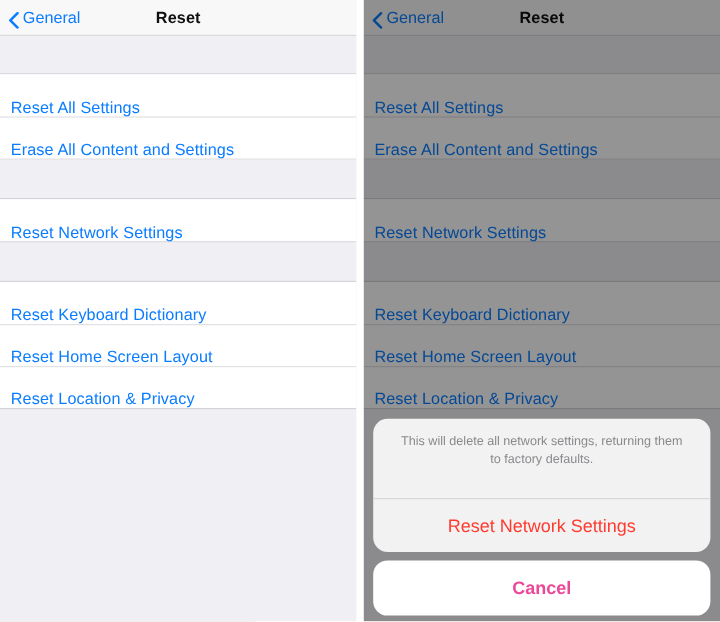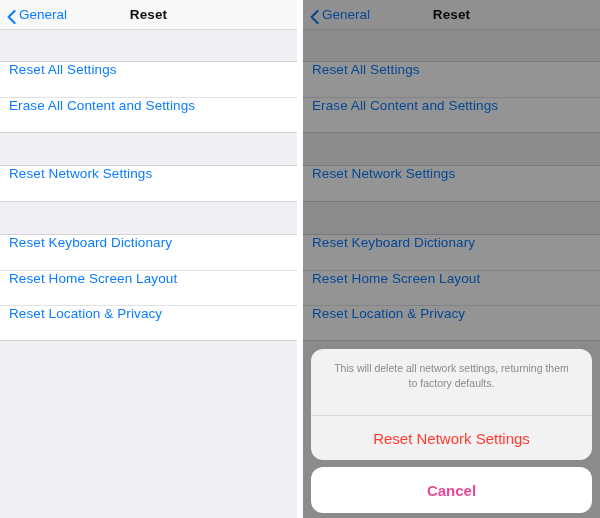--- a/index.html
+++ b/index.html
@@ -94,21 +94,21 @@
   .spacer.s3 { height: 32px; }
 
   .group {
     background: #ffffff;
     border-top: 1px solid #d3d3d8;
     border-bottom: 1px solid #d3d3d8;
   }
   .row {
     height: 35px;
     display: flex;
-    align-items: flex-start;
+    align-items: flex-end;
     padding-left: 9px;
     background: #ffffff;
     box-sizing: border-box;
     cursor: pointer;
   }
   .row + .row {
     border-top: 1px solid #e2e2e6;
   }
   .row-label {
     font-size: 13.5px;

